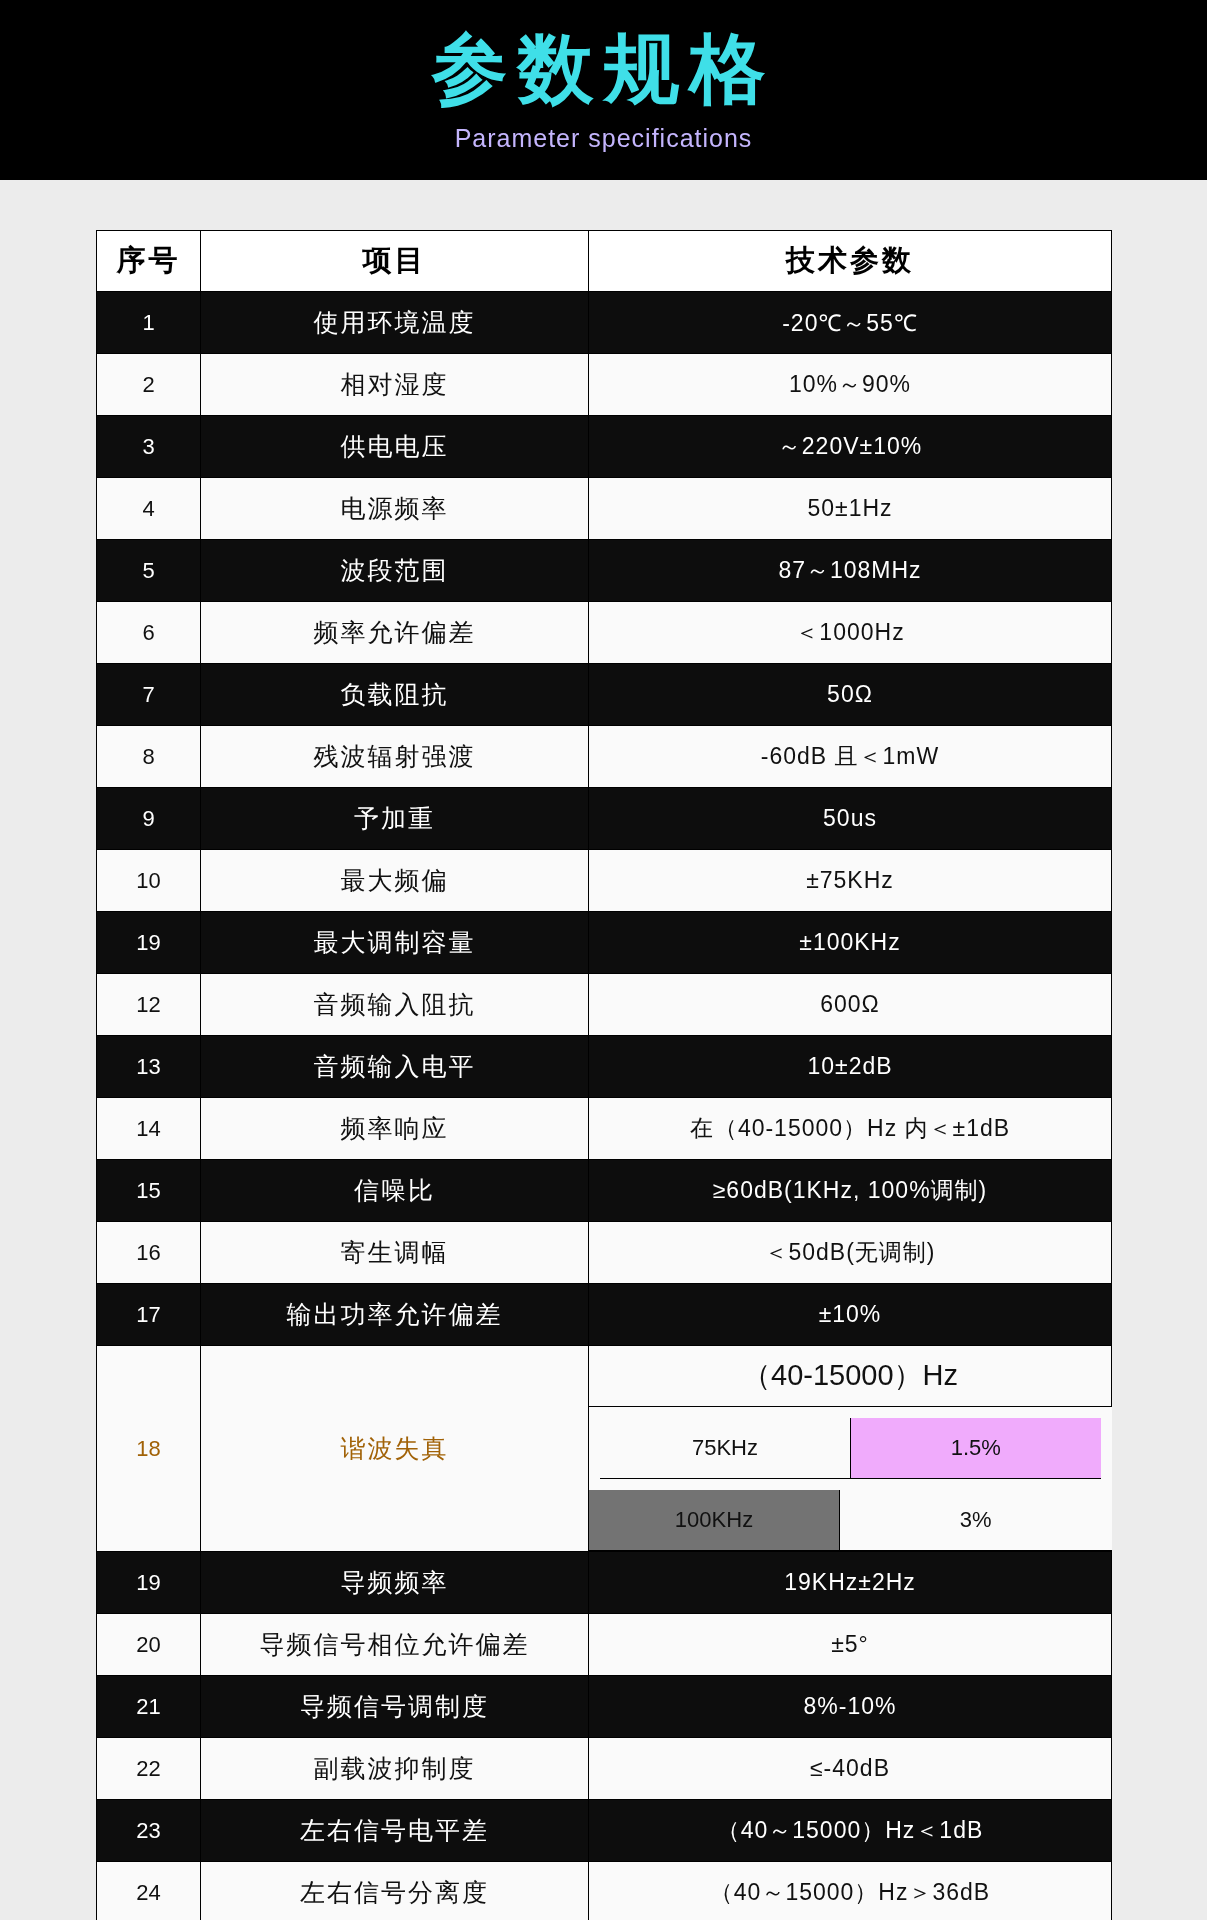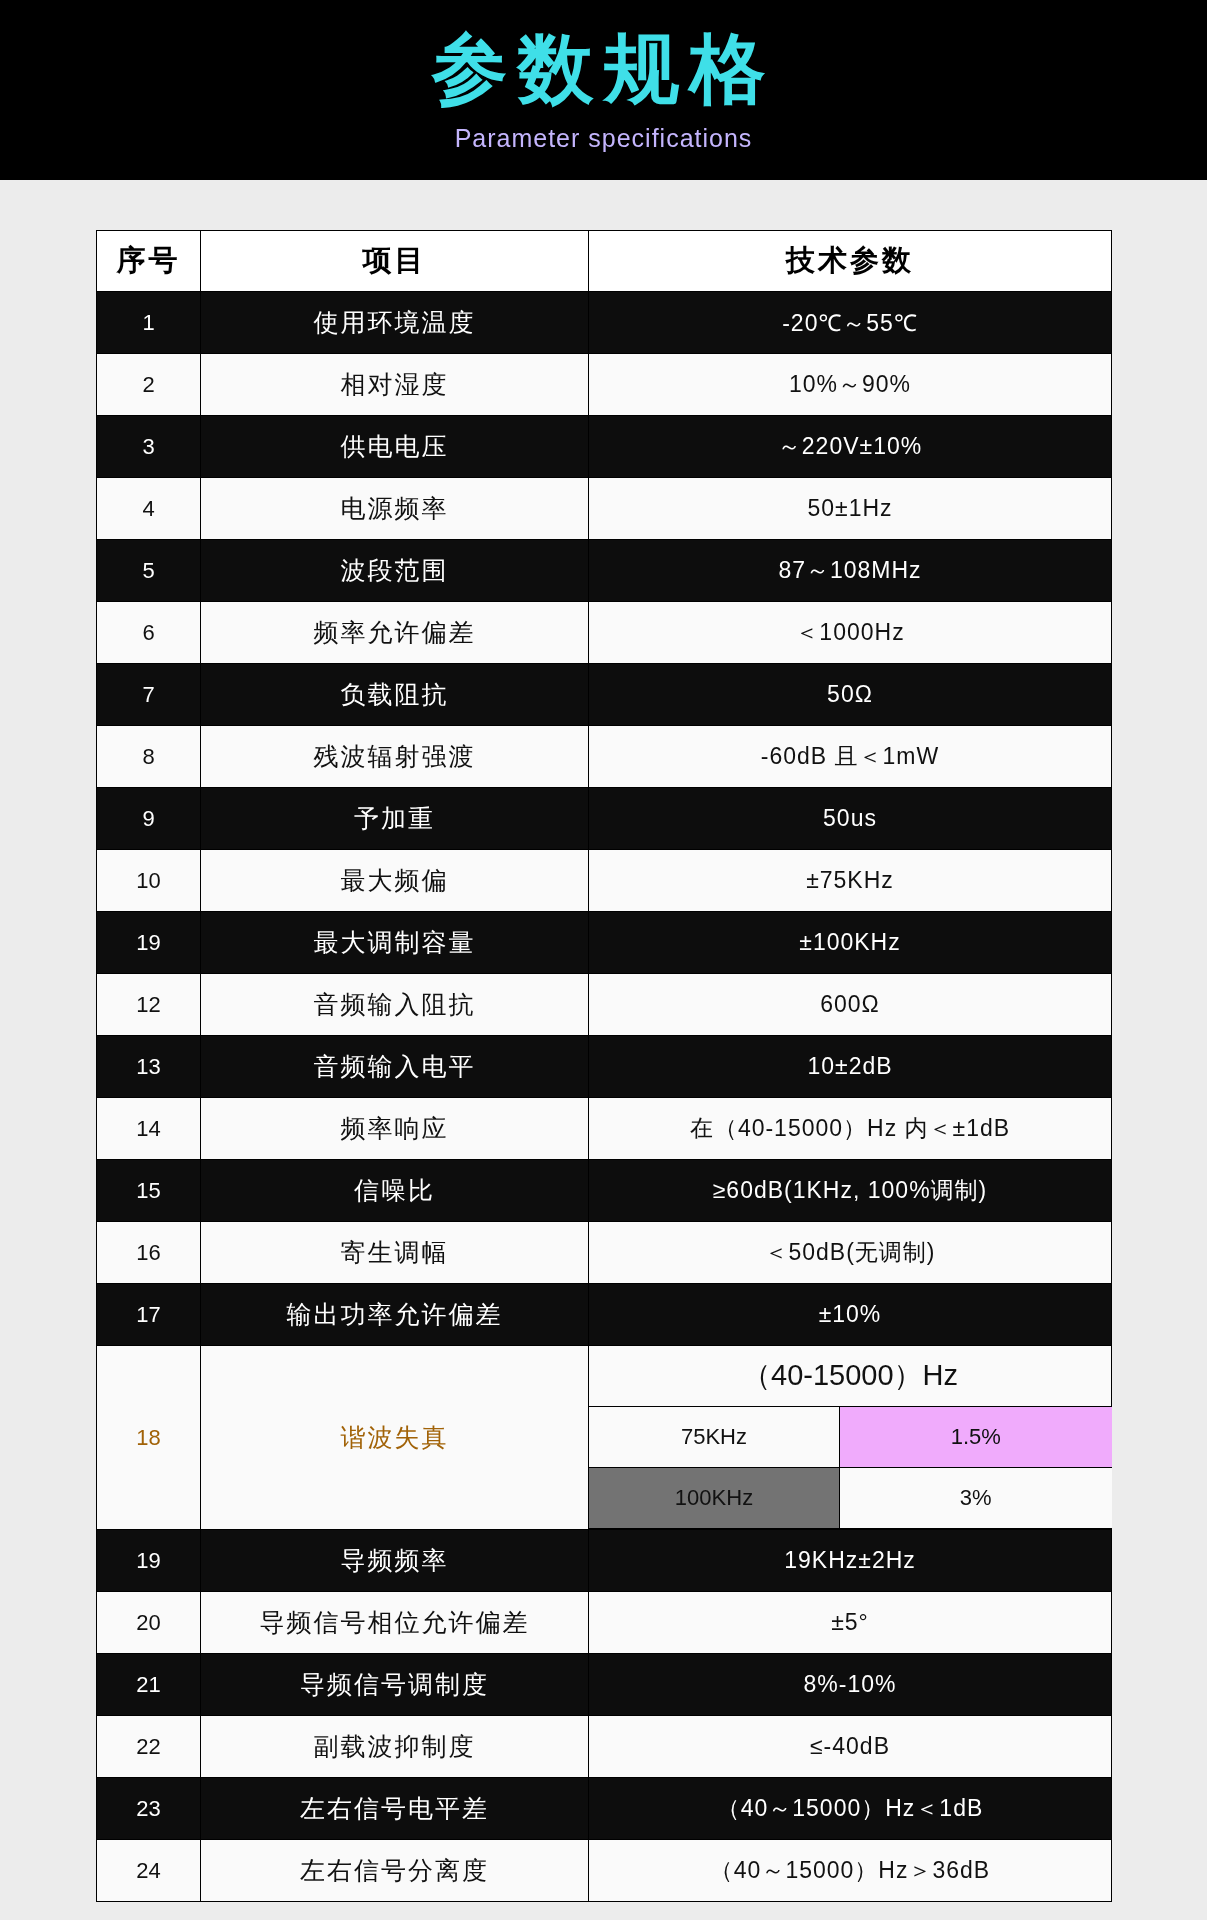--- a/index.html
+++ b/index.html
@@ -228,21 +228,21 @@
           <td class="item">输出功率允许偏差</td>
           <td class="val">±10%</td>
         </tr>
 
         <tr class="g18">
           <td class="num" rowspan="3">18</td>
           <td class="item" rowspan="3">谐波失真</td>
           <td class="sub sub-wide" colspan="1">（40-15000）Hz</td>
         </tr>
         <tr class="g18">
-          <td class="sub" style="padding:0;border:none;">
+          <td class="sub" style="padding:11px;border:none;">
             <table style="border-collapse:collapse;width:100%;table-layout:fixed;">
               <tbody>
                   <tr>
                 <td style="border:1px solid #000;border-top:none;border-left:none;width:248px;height:58px;text-align:center;font-size:22px;background:#fafafa;">75KHz</td>
                 <td style="border:1px solid #000;border-top:none;border-right:none;height:58px;text-align:center;font-size:22px;background:#f0abfc;">1.5%</td>
               </tr>
             </tbody>
               </table>
           </td>
         </tr>

